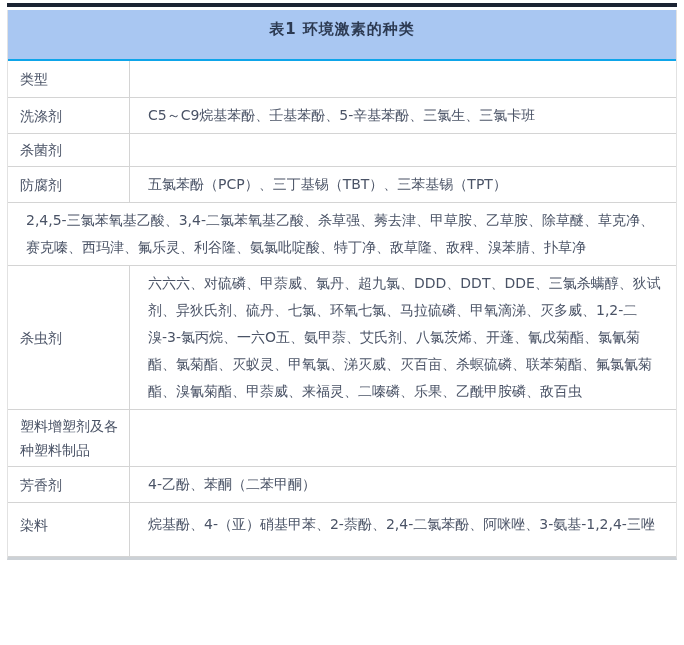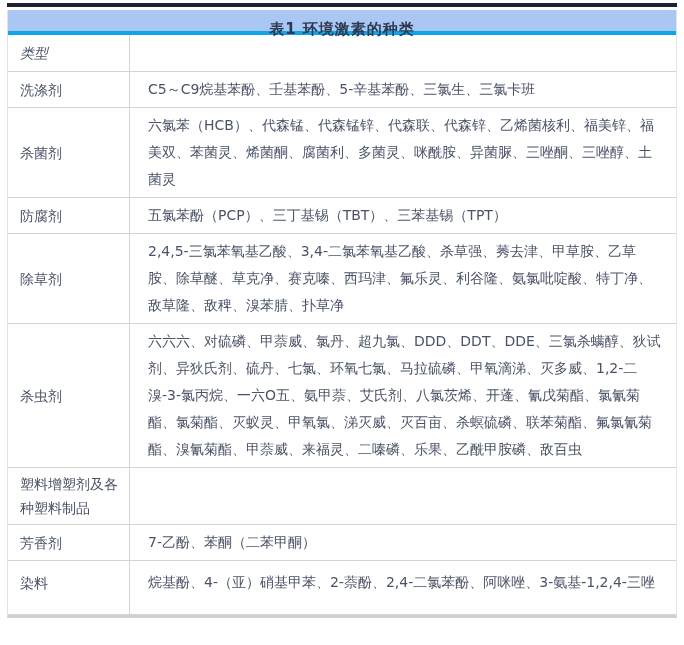--- a/index.html
+++ b/index.html
@@ -22,32 +22,32 @@
     border-right: 1px solid #e2e2e2;
     border-bottom: 3px solid #ccd1d6;
   }
 
   .title-bar {
     background: #a9c7f2;
     color: #2c3a52;
     font-size: 15px;
     font-weight: 600;
     text-align: center;
-    height: 21px;
+    height: 49px;
     line-height: 38px;
     letter-spacing: 1px;
   }
 
   .row {
     display: flex;
     border-bottom: 1px solid #d4d4d4;
     color: #4a5366;
     font-size: 14px;
   }
-  .header-row { border-top: 4px solid #0ea5e9; font-style: italic; }
+  .header-row { border-top: 2px solid #0ea5e9; }
 
   .type-cell {
     width: 122px;
     flex: 0 0 122px;
     padding: 4px 6px 4px 12px;
     border-right: 1px solid #d4d4d4;
     display: flex;
     align-items: center;
     line-height: 24px;
   }
@@ -78,45 +78,43 @@
     </div>
 
     <div id="rows">
   <div class="row">
     <div class="type-cell">洗涤剂</div>
     <div class="name-cell">C5～C9烷基苯酚、壬基苯酚、5-辛基苯酚、三氯生、三氯卡班</div>
   </div>
 
   <div class="row">
     <div class="type-cell">杀菌剂</div>
-    <div class="name-cell">六氯苯（HCB）、代森锰、代森锰锌、代森联、代森锌、乙烯菌核利、福美锌、福美双、苯菌灵、烯菌酮、腐菌利、多菌灵、咪酰胺、异菌脲、三唑酮、三唑醇、土菌灵</div>
   </div>
 
   <div class="row">
     <div class="type-cell">防腐剂</div>
     <div class="name-cell">五氯苯酚（PCP）、三丁基锡（TBT）、三苯基锡（TPT）</div>
   </div>
 
   <div class="row">
-    <div class="type-cell">除草剂</div>
     <div class="name-cell">2,4,5-三氯苯氧基乙酸、3,4-二氯苯氧基乙酸、杀草强、莠去津、甲草胺、乙草胺、除草醚、草克净、赛克嗪、西玛津、氟乐灵、利谷隆、氨氯吡啶酸、特丁净、敌草隆、敌稗、溴苯腈、扑草净</div>
   </div>
 
   <div class="row">
     <div class="type-cell">杀虫剂</div>
     <div class="name-cell">六六六、对硫磷、甲萘威、氯丹、超九氯、DDD、DDT、DDE、三氯杀螨醇、狄试剂、异狄氏剂、硫丹、七氯、环氧七氯、马拉硫磷、甲氧滴涕、灭多威、1,2-二溴-3-氯丙烷、一六O五、氨甲萘、艾氏剂、八氯茨烯、开蓬、氰戊菊酯、氯氰菊酯、氯菊酯、灭蚁灵、甲氧氯、涕灭威、灭百亩、杀螟硫磷、联苯菊酯、氟氯氰菊酯、溴氰菊酯、甲萘威、来福灵、二嗪磷、乐果、乙酰甲胺磷、敌百虫</div>
   </div>
 
   <div class="row">
     <div class="type-cell">塑料增塑剂及各种塑料制品</div>
   </div>
 
   <div class="row">
     <div class="type-cell">芳香剂</div>
-    <div class="name-cell">7-乙酚、苯酮（二苯甲酮）</div>
+    <div class="name-cell">4-乙酚、苯酮（二苯甲酮）</div>
   </div>
 
   <div class="row">
     <div class="type-cell">染料</div>
     <div class="name-cell">烷基酚、4-（亚）硝基甲苯、2-萘酚、2,4-二氯苯酚、阿咪唑、3-氨基-1,2,4-三唑</div>
   </div>
 </div>
   </div>
 </div>
 

